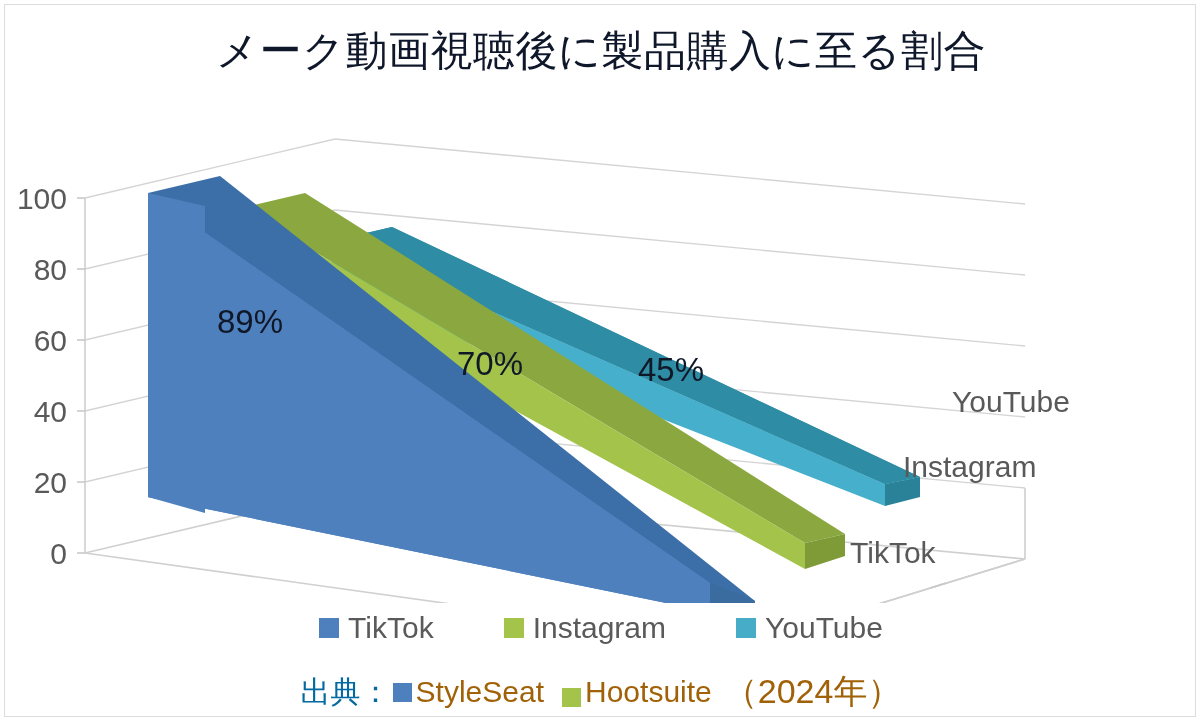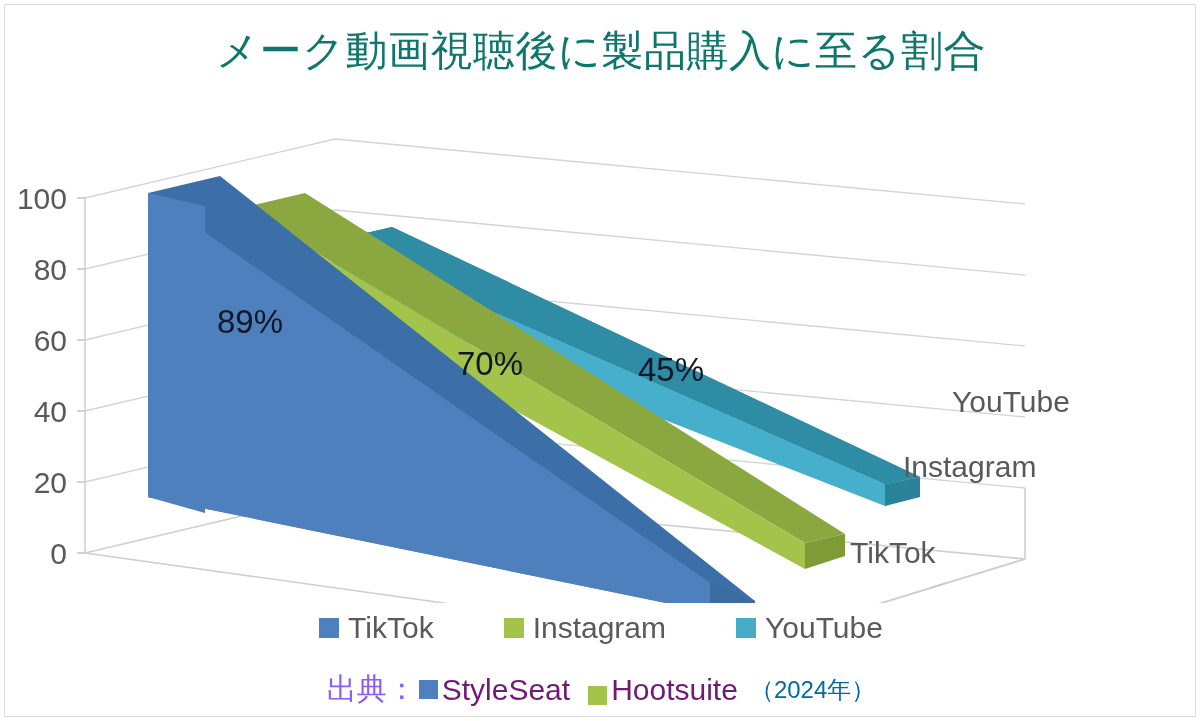--- a/index.html
+++ b/index.html
@@ -28,21 +28,21 @@
     box-sizing: border-box;
     background: #ffffff;
   }
   .chart-title {
     position: absolute;
     left: 0;
     top: 22px;
     width: 1192px;
     text-align: center;
     font-size: 42px;
-    color: #0f766e;
+    color: #0f172a;
     letter-spacing: 0.5px;
     line-height: 1.15;
     white-space: nowrap;
   }
   #plot-svg {
     position: absolute;
     left: 0;
     top: 88px;
     width: 1192px;
     height: 510px;
@@ -111,47 +111,47 @@
   .legend-text {
     font-size: 30px;
     color: #5a5a5a;
     line-height: 1;
   }
   #source-row {
     top: 664px;
   }
   .source-prefix {
     font-size: 30px;
-    color: #8b5cf6;
+    color: #0369a1;
     white-space: nowrap;
     margin-right: 2px;
   }
   .source-entry {
     display: flex;
     align-items: center;
     white-space: nowrap;
   }
   .source-entry + .source-entry {
     margin-left: 18px;
     align-items: flex-end;
   }
   .source-swatch {
     width: 19px;
     height: 19px;
     margin-right: 4px;
     flex: 0 0 auto;
   }
   .source-text {
     font-size: 30px;
-    color: #701a75;
+    color: #a16207;
     line-height: 1;
   }
   .source-suffix {
-    font-size: 24px;
-    color: #0369a1;
+    font-size: 34px;
+    color: #a16207;
     white-space: nowrap;
     margin-left: 12px;
   }
 </style>
 </head>
 <body>
 
 <div id="screenshot">
   <div class="chart-frame">
 

